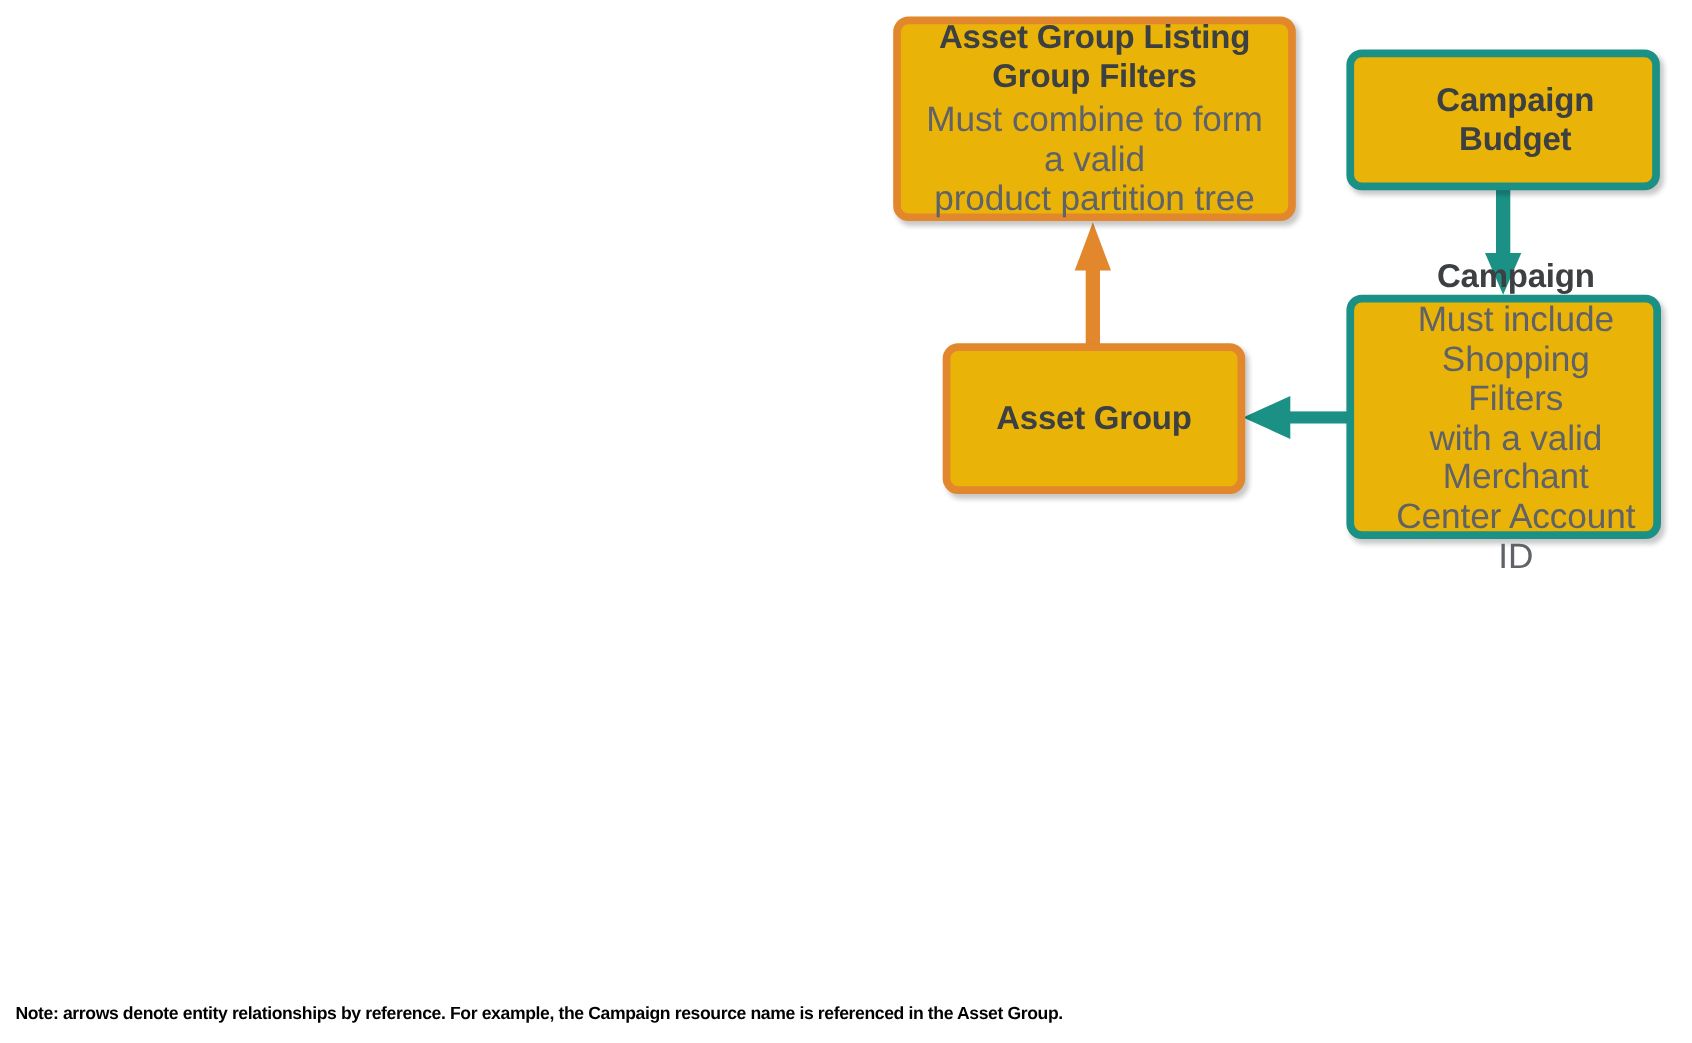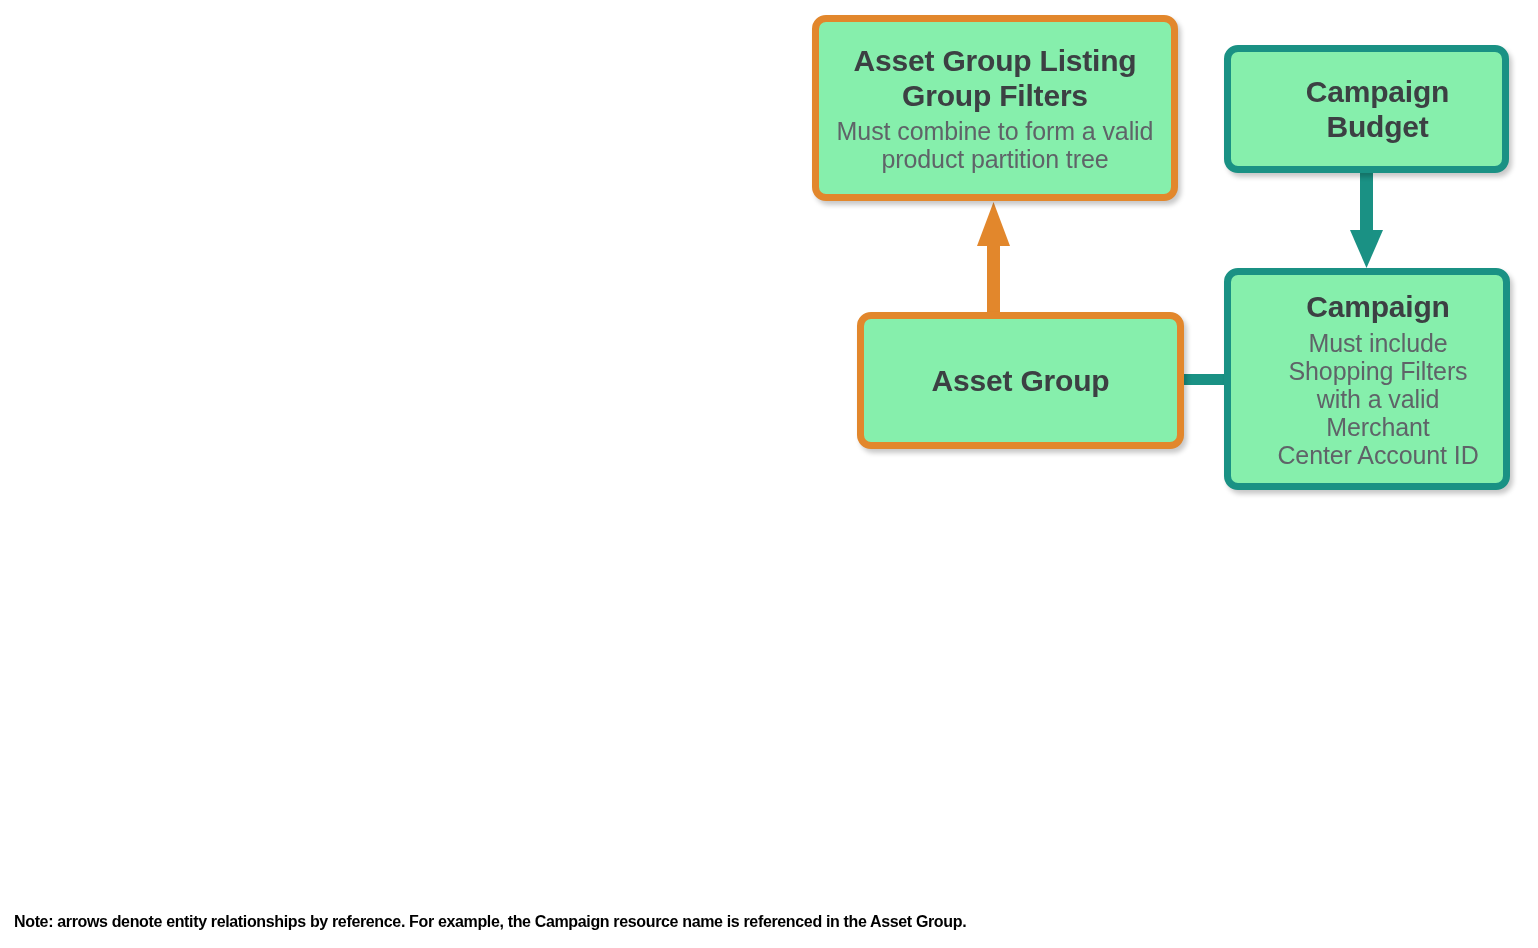--- a/index.html
+++ b/index.html
@@ -15,21 +15,21 @@
     width: 1538px;
     height: 948px;
     background: #ffffff;
     overflow: hidden;
   }
 
   
   .node {
     position: absolute;
     box-sizing: border-box;
-    background: #86efac;
+    background: #eab308;
     border-radius: 14px;
     display: flex;
     flex-direction: column;
     align-items: center;
     justify-content: center;
     text-align: center;
     padding: 6px 14px;
     box-shadow: 3px 4px 5px rgba(0,0,0,0.22);
     z-index: 3;
   }
@@ -40,31 +40,31 @@
     color: #3c4043;
     font-weight: bold;
     font-size: 30px;
     line-height: 1.17;
     letter-spacing: -0.2px;
     white-space: pre-line;
   }
   .node-sub {
     color: #5f6368;
     font-weight: normal;
-    font-size: 25px;
+    font-size: 32px;
     line-height: 1.12;
     letter-spacing: -0.1px;
     margin-top: 4px;
     white-space: pre-line;
   }
 
   
   #node-aglgf   { left: 812px;  top: 15px;  width: 366px; height: 186px; }
   #node-budget  { left: 1224px; top: 45px;  width: 285px; height: 128px; }
-  #node-asset   { left: 857px;  top: 312px; width: 327px; height: 137px; }
+  #node-asset   { left: 857px;  top: 312px; width: 275px; height: 137px; }
   #node-campaign{ left: 1224px; top: 268px; width: 286px; height: 222px; }
 
   
   #arrows {
     position: absolute;
     left: 0; top: 0;
     width: 1538px;
     height: 948px;
     z-index: 1;
   }

